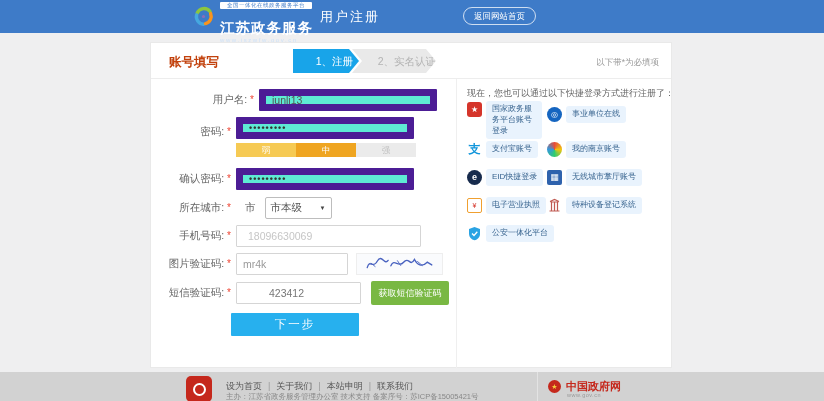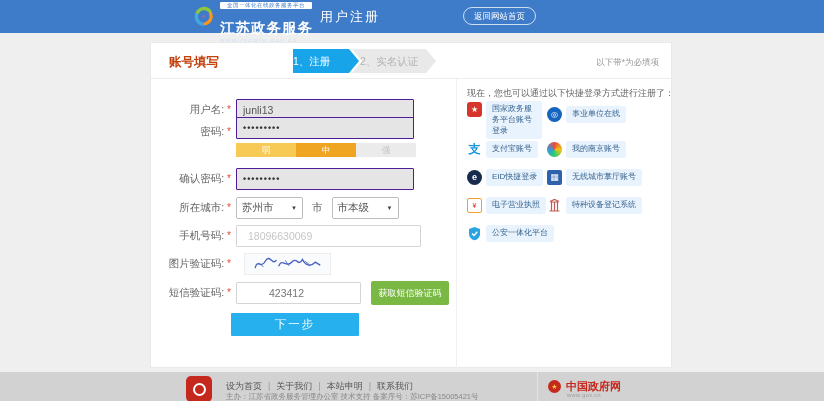--- a/index.html
+++ b/index.html
@@ -14,33 +14,33 @@
   .site-name{color:#fff;font-size:14.5px;font-weight:bold;letter-spacing:1px;line-height:17px;margin-top:11px;white-space:nowrap;}
   .site-url{color:#cfe2f7;font-size:6px;letter-spacing:1.6px;line-height:6px;}
   .ptitle{position:absolute;left:320px;top:8px;color:#fff;font-size:13px;letter-spacing:2px;}
   .homebtn{position:absolute;left:463px;top:7px;height:18px;line-height:16px;padding:0 10px;border:1px solid rgba(255,255,255,.75);border-radius:9px;color:#fff;font-size:8.5px;cursor:pointer;white-space:nowrap;}
 
   
   .card{position:absolute;left:150px;top:42px;width:522px;height:326px;background:#fff;border:1px solid #e9e9e9;}
   .card-head{position:relative;height:36px;border-bottom:1px solid #ededed;}
   .section-title{position:absolute;left:18px;top:11px;font-size:12.5px;font-weight:bold;color:#c2410c;}
   .steps{position:absolute;left:142px;top:6px;display:flex;}
-  .step{height:24px;line-height:24px;font-size:10.5px;text-align:left;}
+  .step{height:24px;line-height:24px;font-size:10.5px;text-align:right;}
   .step.s1{width:66px;background:#18a4e9;color:#fff;clip-path:polygon(0 0,calc(100% - 10px) 0,100% 50%,calc(100% - 10px) 100%,0 100%);padding-right:6px;}
   .step.s2{width:84px;margin-left:-7px;background:#e9e9e9;color:#b3b3b3;clip-path:polygon(0 0,calc(100% - 10px) 0,100% 50%,calc(100% - 10px) 100%,0 100%,10px 50%);padding-left:8px;}
   .req-note{position:absolute;right:12px;top:14px;font-size:8.5px;color:#999;}
 
   
   .form-area{position:absolute;left:0;top:36px;width:305px;height:289px;}
   .frow{position:absolute;left:0;display:flex;align-items:center;height:22px;width:100%;}
   .flabel{width:80px;text-align:right;font-size:10.5px;color:#666;white-space:nowrap;}
   .req{color:#e43;margin-left:3px;font-size:10px;}
   .gap{width:5px;flex:none;}
   .inp{height:22px;border:1px solid #d5d5d5;background:#fff;font-size:10.5px;padding:0 6px;outline:none;border-radius:1px;}
-  .inp-blue{background:#e5e5e5;border:1px solid #4c1d95;}
+  .inp-blue{background:#5eead4;border:7px solid #4c1d95;}
   .w178{width:178px;} .w185{width:185px;} .w112{width:112px;} .w125{width:125px;padding-left:32px;}
   .v-dark{color:#555;} .v-dots{color:#333;font-size:9px;font-weight:bold;letter-spacing:1px;}
   .v-ghost{color:#c6c6c6;padding-left:11px;} .v-gray{color:#999;} .v-mid{color:#777;}
   .strength{display:flex;height:14px;}
   .sseg{width:60px;font-size:8.5px;line-height:14px;text-align:center;color:#fff;}
   .sseg.weak{background:#f6ca54;}
   .sseg.mid{background:#efa521;}
   .sseg.strong{background:#ebebeb;color:#c0c0c0;}
   .sel{height:22px;width:67px;border:1px solid #bdbdbd;background:#fff;border-radius:2px;display:flex;align-items:center;padding:0 5px;font-size:10.5px;color:#555;cursor:pointer;}
   .sel .arr{margin-left:auto;font-size:6px;color:#444;}
@@ -105,21 +105,21 @@
       <div class="section-title">账号填写</div>
       <div class="steps">
         <div class="step s1">1、注册</div>
         <div class="step s2">2、实名认证</div>
       </div>
       <div class="req-note">以下带*为必填项</div>
     </div>
 
     <div class="form-area">
 
-      <div class="frow" style="top:20px;">
+      <div class="frow" style="top:10px;padding-left:23px;">
         <span class="flabel"><span>用户名:</span><span class="req">*</span></span>
         <span class="gap"></span>
         <input class="inp inp-blue w178 v-dark" value="junli13" style="">
       </div>
 
       <div class="frow" style="top:38px;align-items:flex-end;">
         <span class="flabel"><span>密码:</span><span class="req">*</span></span>
         <span class="gap"></span>
         <input class="inp inp-blue w178 v-dots" value="•••••••••" style="">
       </div>
@@ -136,40 +136,37 @@
 
       <div class="frow" style="top:89px;">
         <span class="flabel"><span>确认密码:</span><span class="req">*</span></span>
         <span class="gap"></span>
         <input class="inp inp-blue w178 v-dots" value="•••••••••" style="">
       </div>
 
       <div class="frow" style="top:118px;">
         <span class="flabel"><span>所在城市:</span><span class="req">*</span></span>
         <span class="gap"></span>
-        <div class="sel">
-          <span>苏州市</span>
-          <span class="arr">▼</span>
-        </div>
         <span class="citymid">市</span>
         <div class="sel">
           <span>市本级</span>
           <span class="arr">▼</span>
         </div>
       </div>
 
       <div class="frow" style="top:146px;">
         <span class="flabel"><span>手机号码:</span><span class="req">*</span></span>
         <span class="gap"></span>
         <input class="inp w185 v-ghost" value="18096630069" style="">
       </div>
 
       <div class="frow" style="top:174px;">
         <span class="flabel"><span>图片验证码:</span><span class="req">*</span></span>
         <span class="gap"></span>
+        <input class="inp w112 v-gray" value="mr4k" style="">
         <svg class="cap-img" viewBox="0 0 87 22">
           <path d="M8 15 C11 5,14 17,19 8 S27 13,31 7 M34 13 C38 4,42 16,48 9 S55 15,60 6 C63 12,68 15,74 9 L79 12" fill="none" stroke="#4a63c0" stroke-width="1.5" stroke-linecap="round"></path>
           <path d="M12 10 L17 14 M41 7 L45 13 M63 8 L69 13" fill="none" stroke="#4a63c0" stroke-width="1"></path>
         </svg>
       </div>
 
       <div class="frow" style="top:202px;height:24px;">
         <span class="flabel"><span>短信验证码:</span><span class="req">*</span></span>
         <span class="gap"></span>
         <input class="inp w125 v-mid" value="423412" style="">

